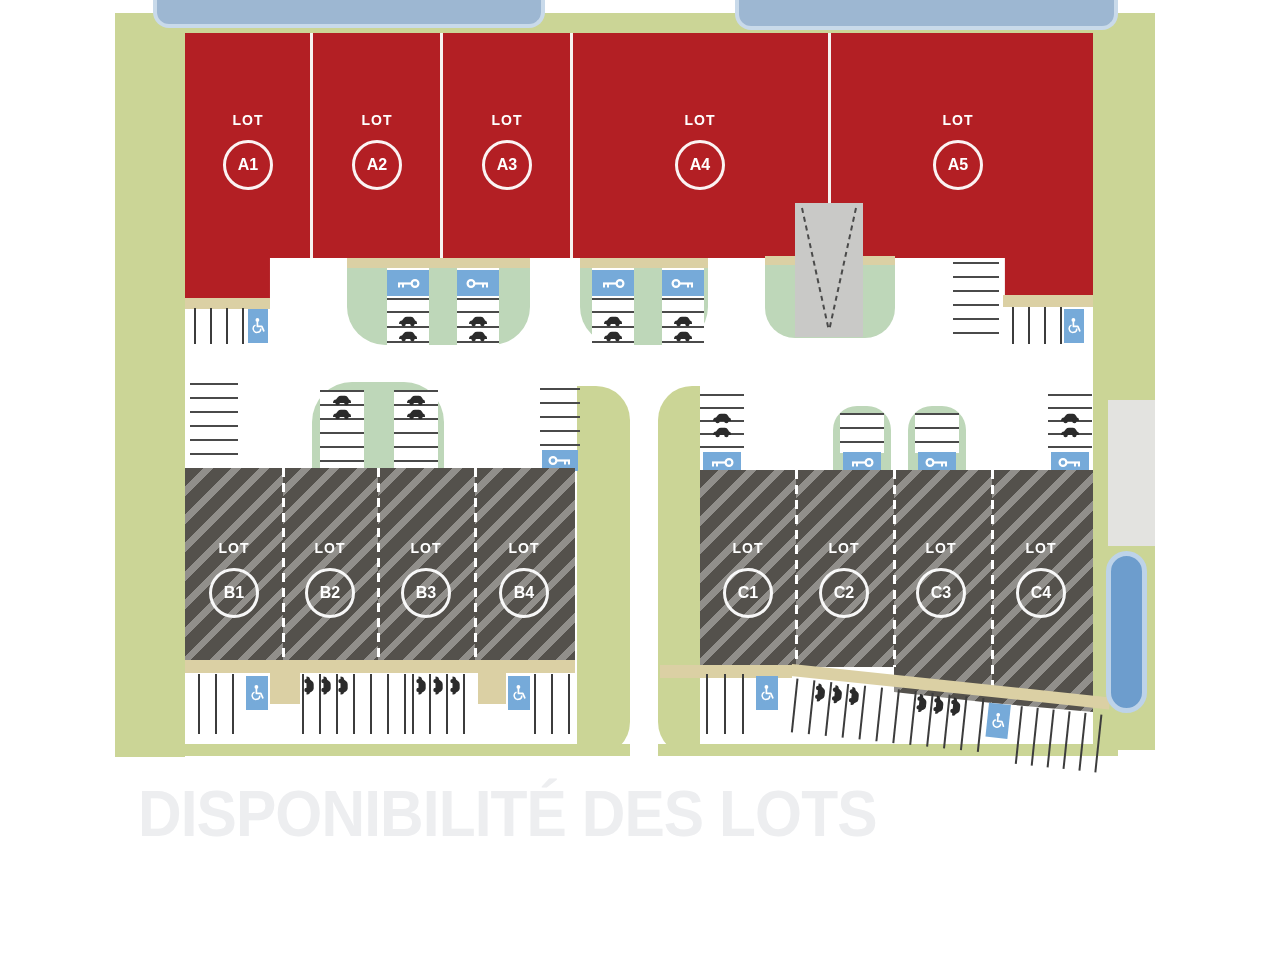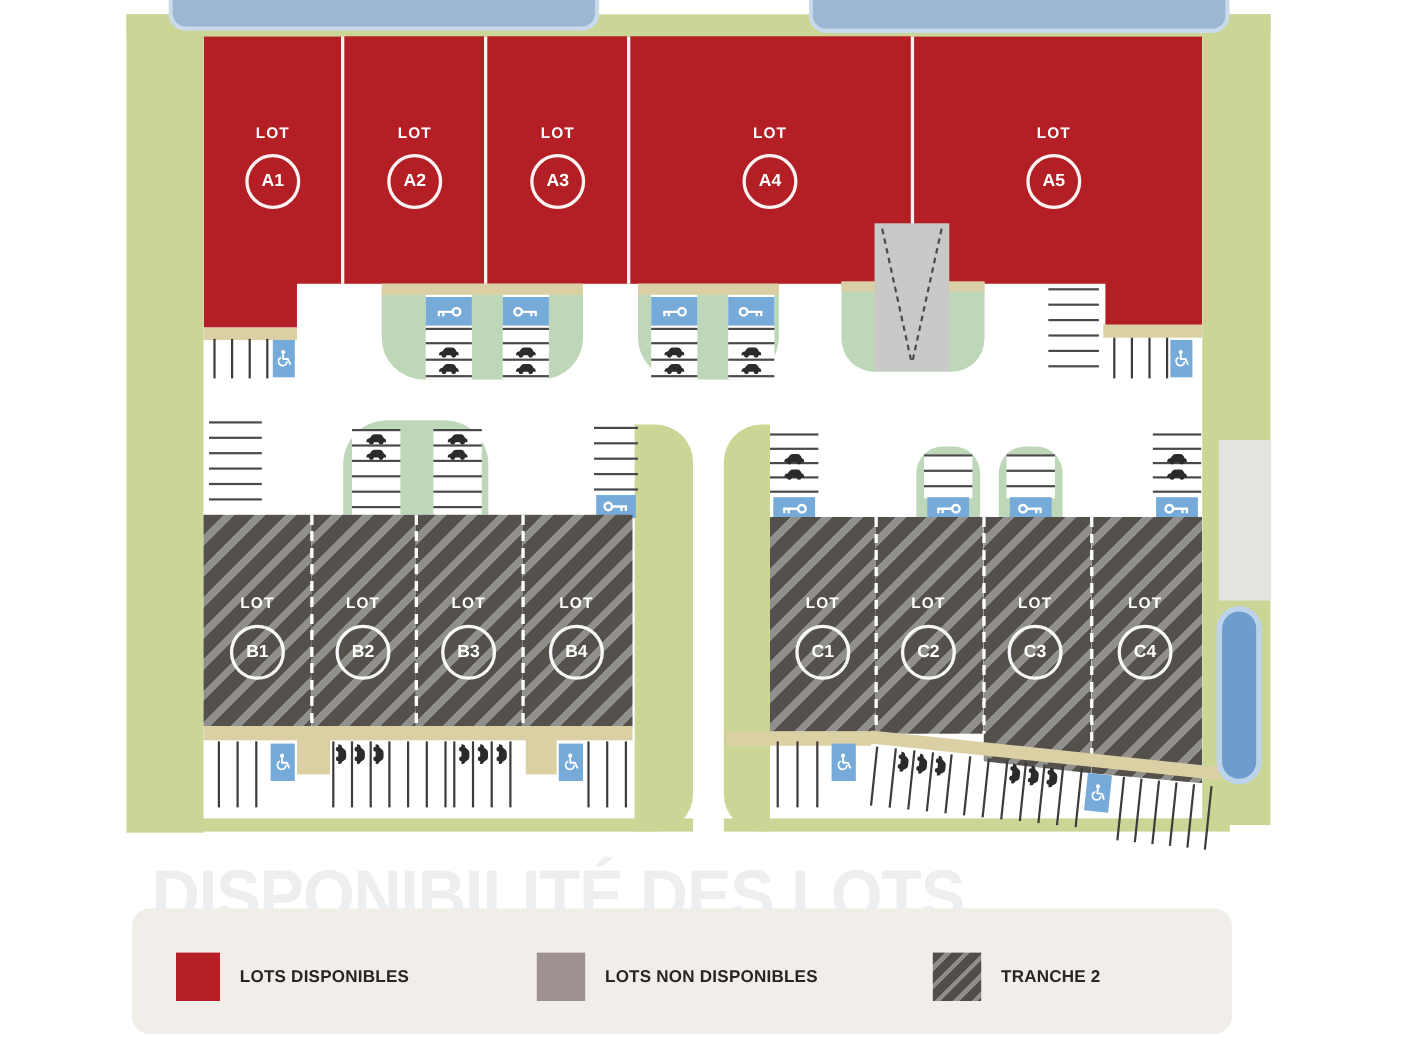--- a/index.html
+++ b/index.html
@@ -602,22 +602,14 @@
         <i class="vl" style="left: 32px;"></i>
         <i class="vl" style="left: 16px;"></i>
         <i class="vl" style="left: 0px;"></i>
       </div>
   </div>
 
   <div class="abs grayblk" style="left:1108px;top:400px;width:47px;height:146px;"></div>
   <div class="abs pool" style="left:1106px;top:551px;width:41px;height:162px;"></div>
 
   <div class="abs title" style="left:138px;top:776px;">DISPONIBILITÉ DES LOTS</div>
-  <div class="abs panel" style="left:120px;top:826px;width:1000px;height:114px;">
-    <div class="abs sw-available" style="left:40px;top:40px;width:40px;height:44px;"></div>
-    <div class="abs legend-label" style="left:98px;top:54px;">LOTS DISPONIBLES</div>
-    <div class="abs sw-unavailable" style="left:368px;top:40px;width:44px;height:44px;"></div>
-    <div class="abs legend-label" style="left:430px;top:54px;">LOTS NON DISPONIBLES</div>
-    <div class="abs sw-tranche" style="left:728px;top:40px;width:44px;height:44px;"></div>
-    <div class="abs legend-label" style="left:790px;top:54px;">TRANCHE 2</div>
-  </div>
 
 </div>
 
 </body></html>

